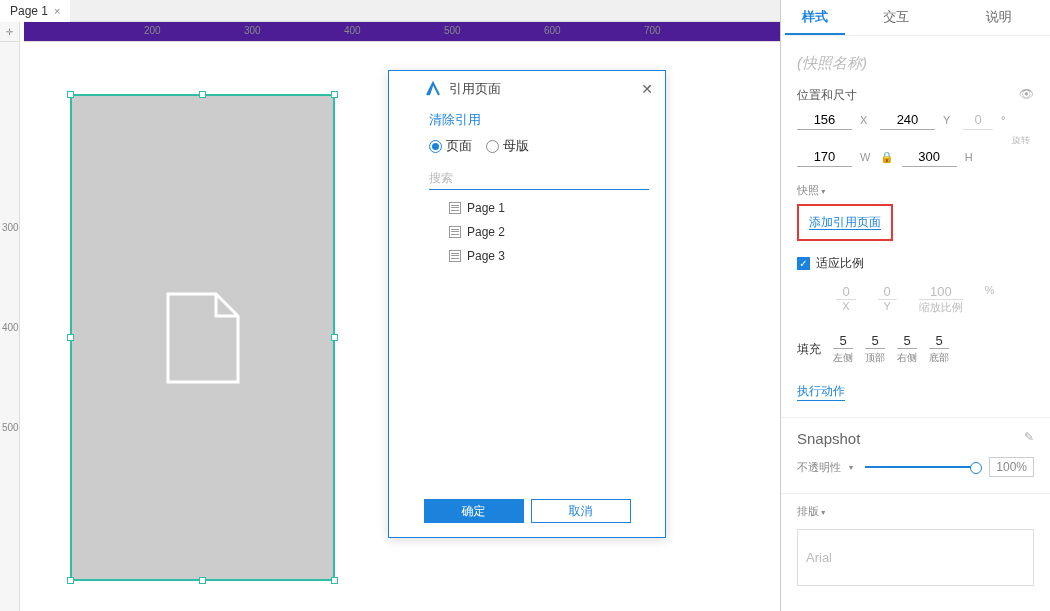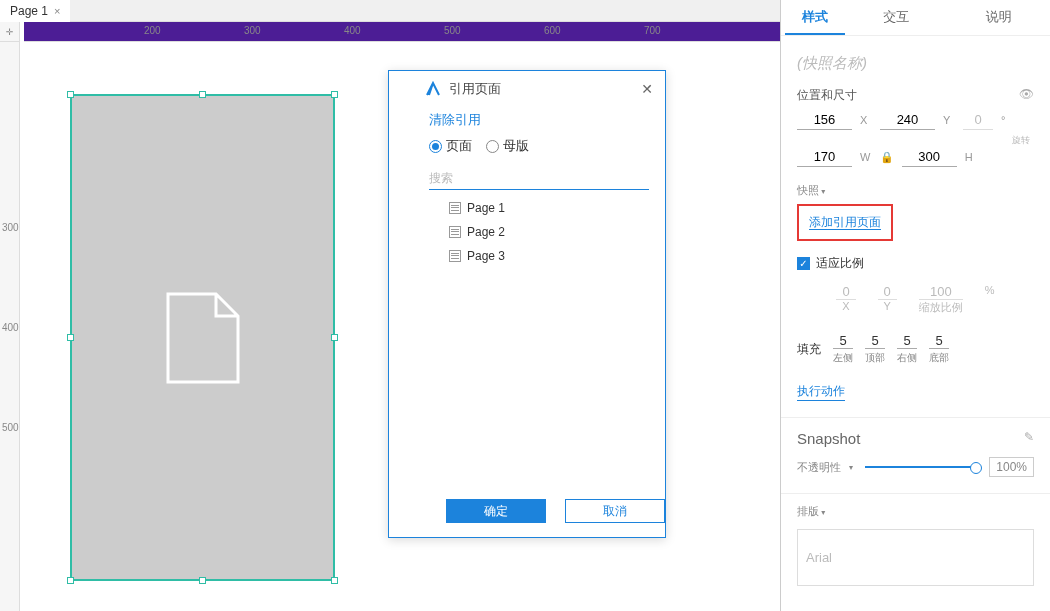--- a/index.html
+++ b/index.html
@@ -44,21 +44,21 @@
     .radio-opt { display: flex; align-items: center; gap: 4px; cursor: pointer; }
     .radio-c { width: 13px; height: 13px; border: 1px solid #888; border-radius: 50%; display: inline-flex; align-items: center; justify-content: center; }
     .radio-c.sel::after { content: ""; width: 7px; height: 7px; background: #1c83dc; border-radius: 50%; }
     .radio-c.sel { border-color: #1c83dc; }
     .search-input { width: 100%; margin-top: 12px; border: none; border-bottom: 1px solid #1c83dc; padding: 4px 0; font-size: 12px; outline: none; color: #333; }
     .search-input::placeholder { color: #bbb; }
     .page-list { margin-top: 6px; }
     .page-item { display: flex; align-items: center; gap: 6px; padding: 5px 0 5px 20px; font-size: 12px; cursor: pointer; }
     .page-icon { width: 12px; height: 12px; border: 1px solid #999; display: flex; flex-direction: column; justify-content: space-around; padding: 1px; }
     .page-icon span { height: 1px; background: #999; }
-    .dialog-foot { position: absolute; bottom: 14px; left: 0; right: 0; display: flex; justify-content: flex-end; gap: 19px; }
+    .dialog-foot { position: absolute; bottom: 14px; left: 0; right: 0; display: flex; justify-content: center; gap: 7px; }
     .btn { width: 100px; height: 24px; font-size: 12px; cursor: pointer; border: 1px solid #1c83dc; background: #fff; color: #1c83dc; }
     .btn.primary { background: #1c83dc; color: #fff; }
     
     
     .panel { position: absolute; top: 0; right: 0; width: 270px; height: 100%; border-left: 1px solid #ccc; background: #fff; overflow: hidden; }
     .panel-tabs { display: flex; height: 36px; border-bottom: 1px solid #eee; }
     .panel-tab { flex: 1; text-align: center; line-height: 34px; font-size: 13px; color: #666; cursor: pointer; }
     .panel-tab.active { color: #1c83dc; font-weight: bold; border-bottom: 2px solid #1c83dc; margin-left: 4px; max-width: 60px; }
     .panel-body { padding: 10px 16px; }
     .placeholder-name { color: #bbb; font-size: 15px; font-style: italic; margin: 8px 0 14px; }

